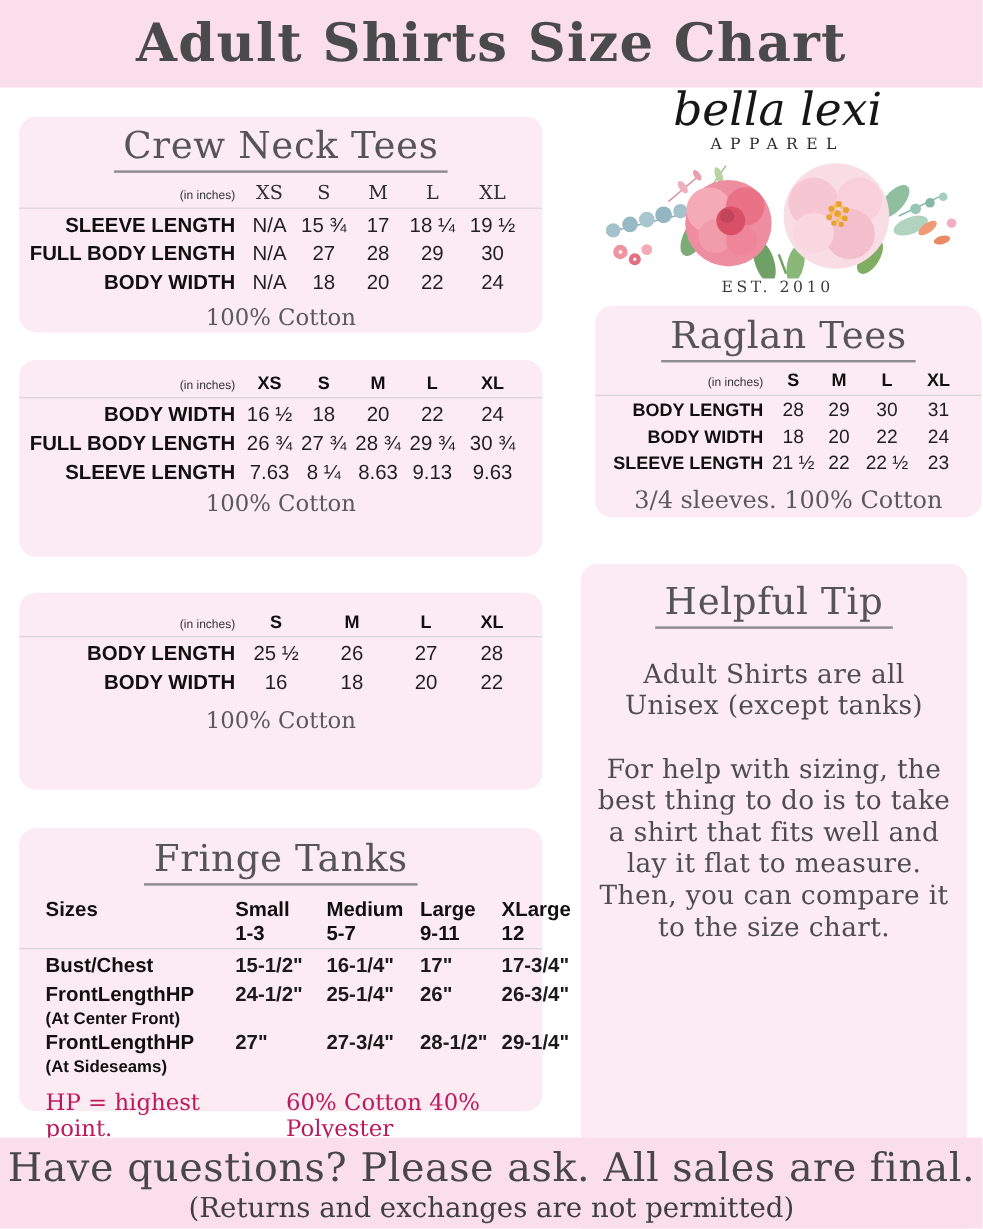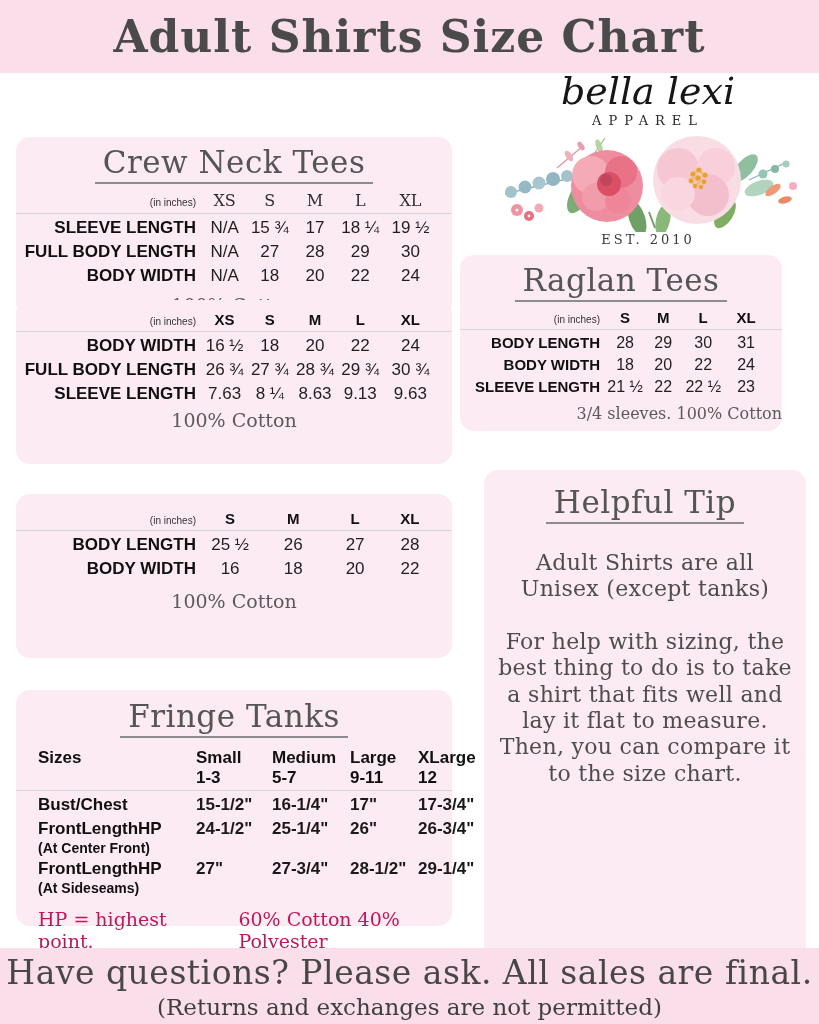--- a/index.html
+++ b/index.html
@@ -61,21 +61,21 @@
 </style>
 </head>
 <body>
 
 <div class="page">
 
   <div class="band band-top">
     <div class="page-title">Adult Shirts Size Chart</div>
   </div>
 
-  <section class="box" style="left:16px;top:97px;width:436px;height:180px;padding-top:7px;margin-top:40px;">
+  <section class="box" style="left:16px;top:97px;width:436px;height:180px;padding-top:7px;">
     <div class="box-title-wrap"><span class="box-title">Crew Neck Tees</span></div>
     <div class="t-head cols-5" style="margin-top:7px;">
       <div class="unit">(in inches)</div>
       <div class="hd-serif">XS</div>
       <div class="hd-serif">S</div>
       <div class="hd-serif">M</div>
       <div class="hd-serif">L</div>
       <div class="hd-serif">XL</div>
     </div>
     <div class="sep"></div>
@@ -290,21 +290,21 @@
         <circle cx="206" cy="50" r="1.5"></circle>
           <circle cx="213" cy="53" r="1.6"></circle>
         <circle cx="211" cy="56" r="1.4"></circle>
       </g>
 
       <line x1="162" y1="84" x2="168" y2="100" stroke="#6fa065" stroke-width="2"></line>
     </svg>
     <div class="logo-est">EST. 2010</div>
   </div>
 
-  <section class="box" style="left:460px;top:255px;width:322px;height:176px;padding-top:7px;">
+  <section class="box" style="left:496px;top:255px;width:322px;height:176px;padding-top:7px;">
     <div class="box-title-wrap"><span class="box-title">Raglan Tees</span></div>
     <div class="t-head cols-raglan" style="margin-top:7px;">
       <div class="unit">(in inches)</div>
       <div class="hd-bold">S</div>
       <div class="hd-bold">M</div>
       <div class="hd-bold">L</div>
       <div class="hd-bold">XL</div>
     </div>
     <div class="sep"></div>
     <div class="t-row cols-raglan">
@@ -321,21 +321,21 @@
       <div class="val" style="font-size:16px;">22</div>
       <div class="val" style="font-size:16px;">24</div>
     </div>
     <div class="t-row cols-raglan">
       <div class="lbl" style="font-size:15px;">SLEEVE LENGTH</div>
       <div class="val" style="font-size:16px;">21 ½</div>
       <div class="val" style="font-size:16px;">22</div>
       <div class="val" style="font-size:16px;">22 ½</div>
       <div class="val" style="font-size:16px;">23</div>
     </div>
-    <div class="footnote" style="margin-top:8px;font-size:16px;text-align:right;">3/4 sleeves. 100% Cotton</div>
+    <div class="footnote" style="margin-top:8px;font-size:20px;">3/4 sleeves. 100% Cotton</div>
   </section>
 
   <section class="box" style="left:484px;top:470px;width:322px;height:581px;padding-top:14px;">
     <div class="box-title-wrap" style="margin-bottom:26px;">
       <span class="box-title">Helpful Tip</span>
     </div>
     <div class="tip-body">
       <p>Adult Shirts are all Unisex (except tanks)</p>
       <p>For help with sizing, the best thing to do is to take a shirt that fits well and lay it flat to measure.  Then, you can compare it to the size chart.</p>
     </div>

